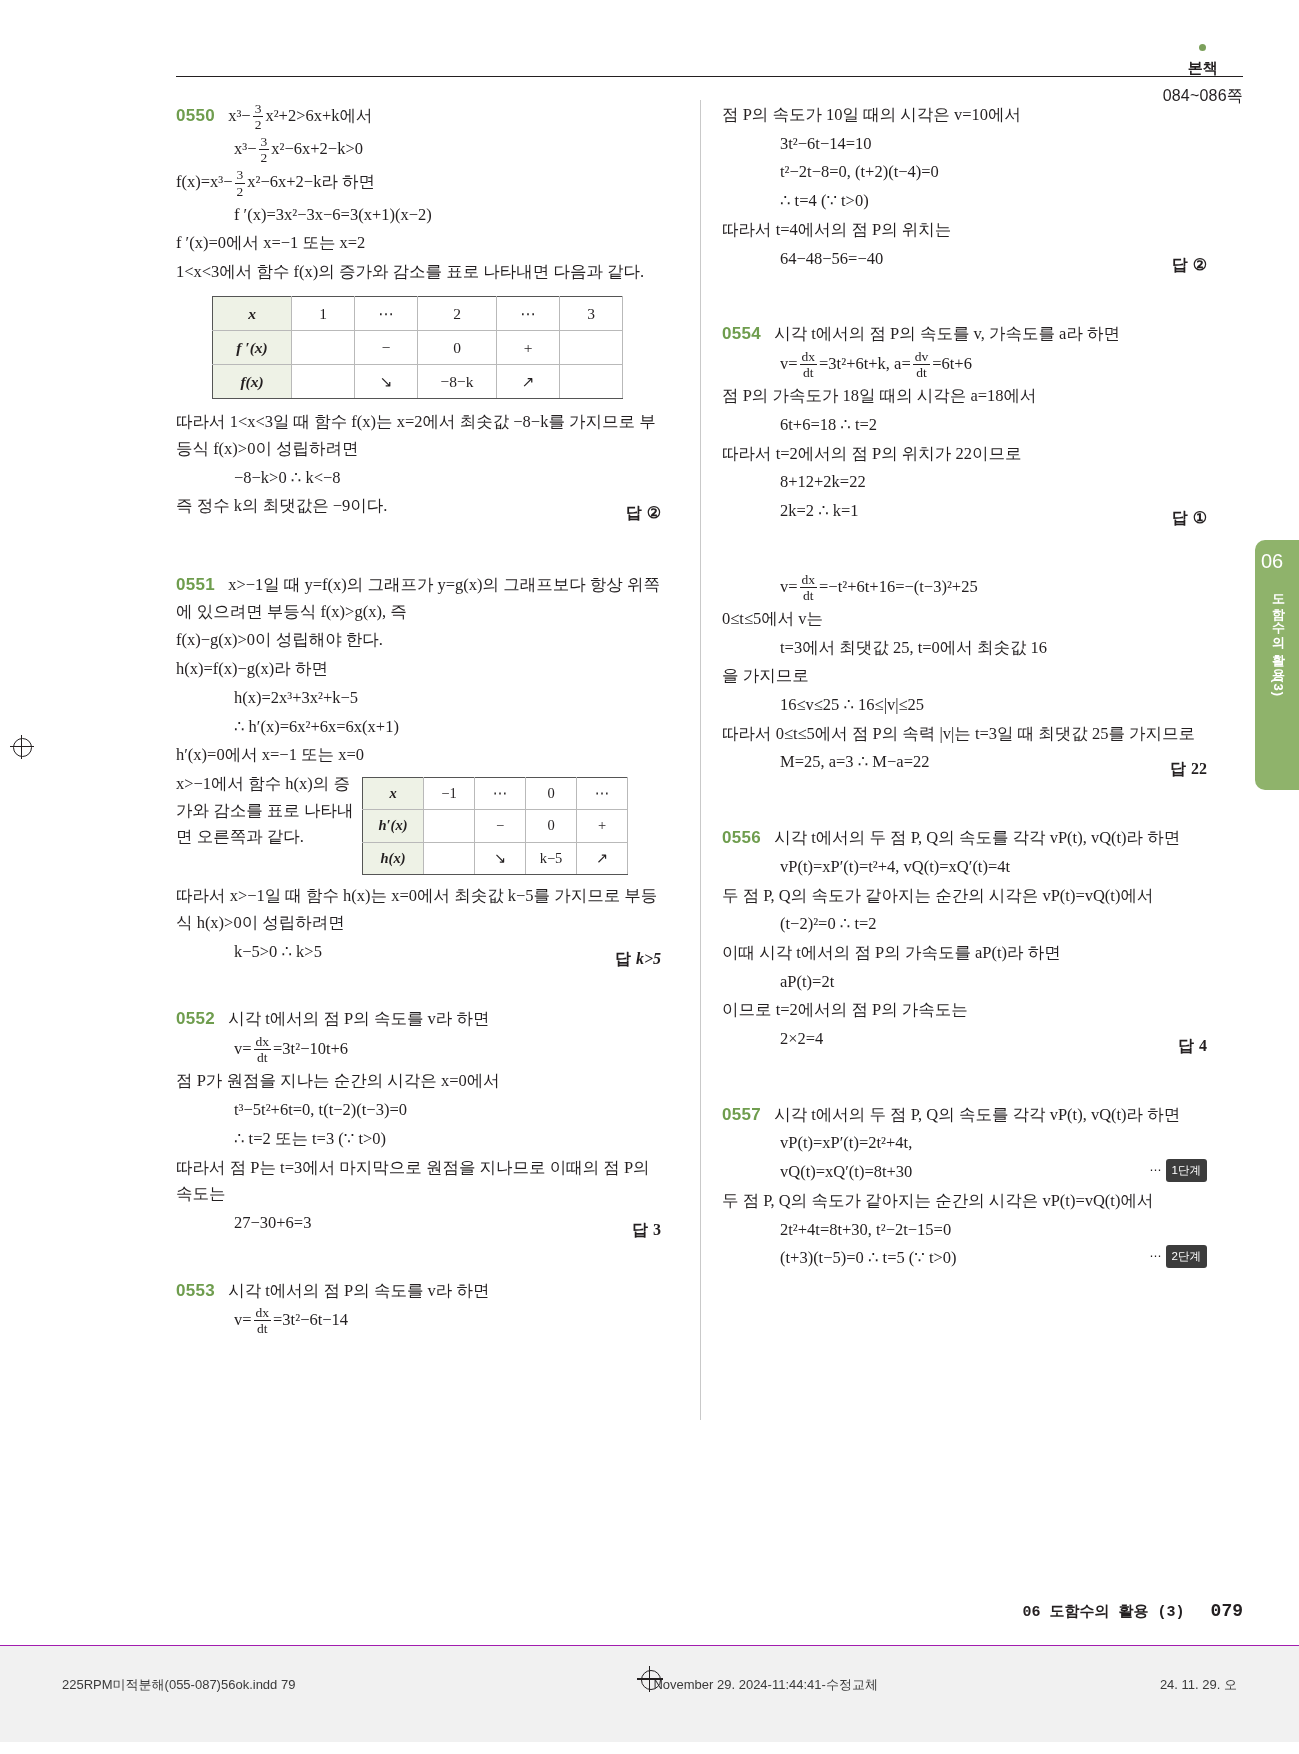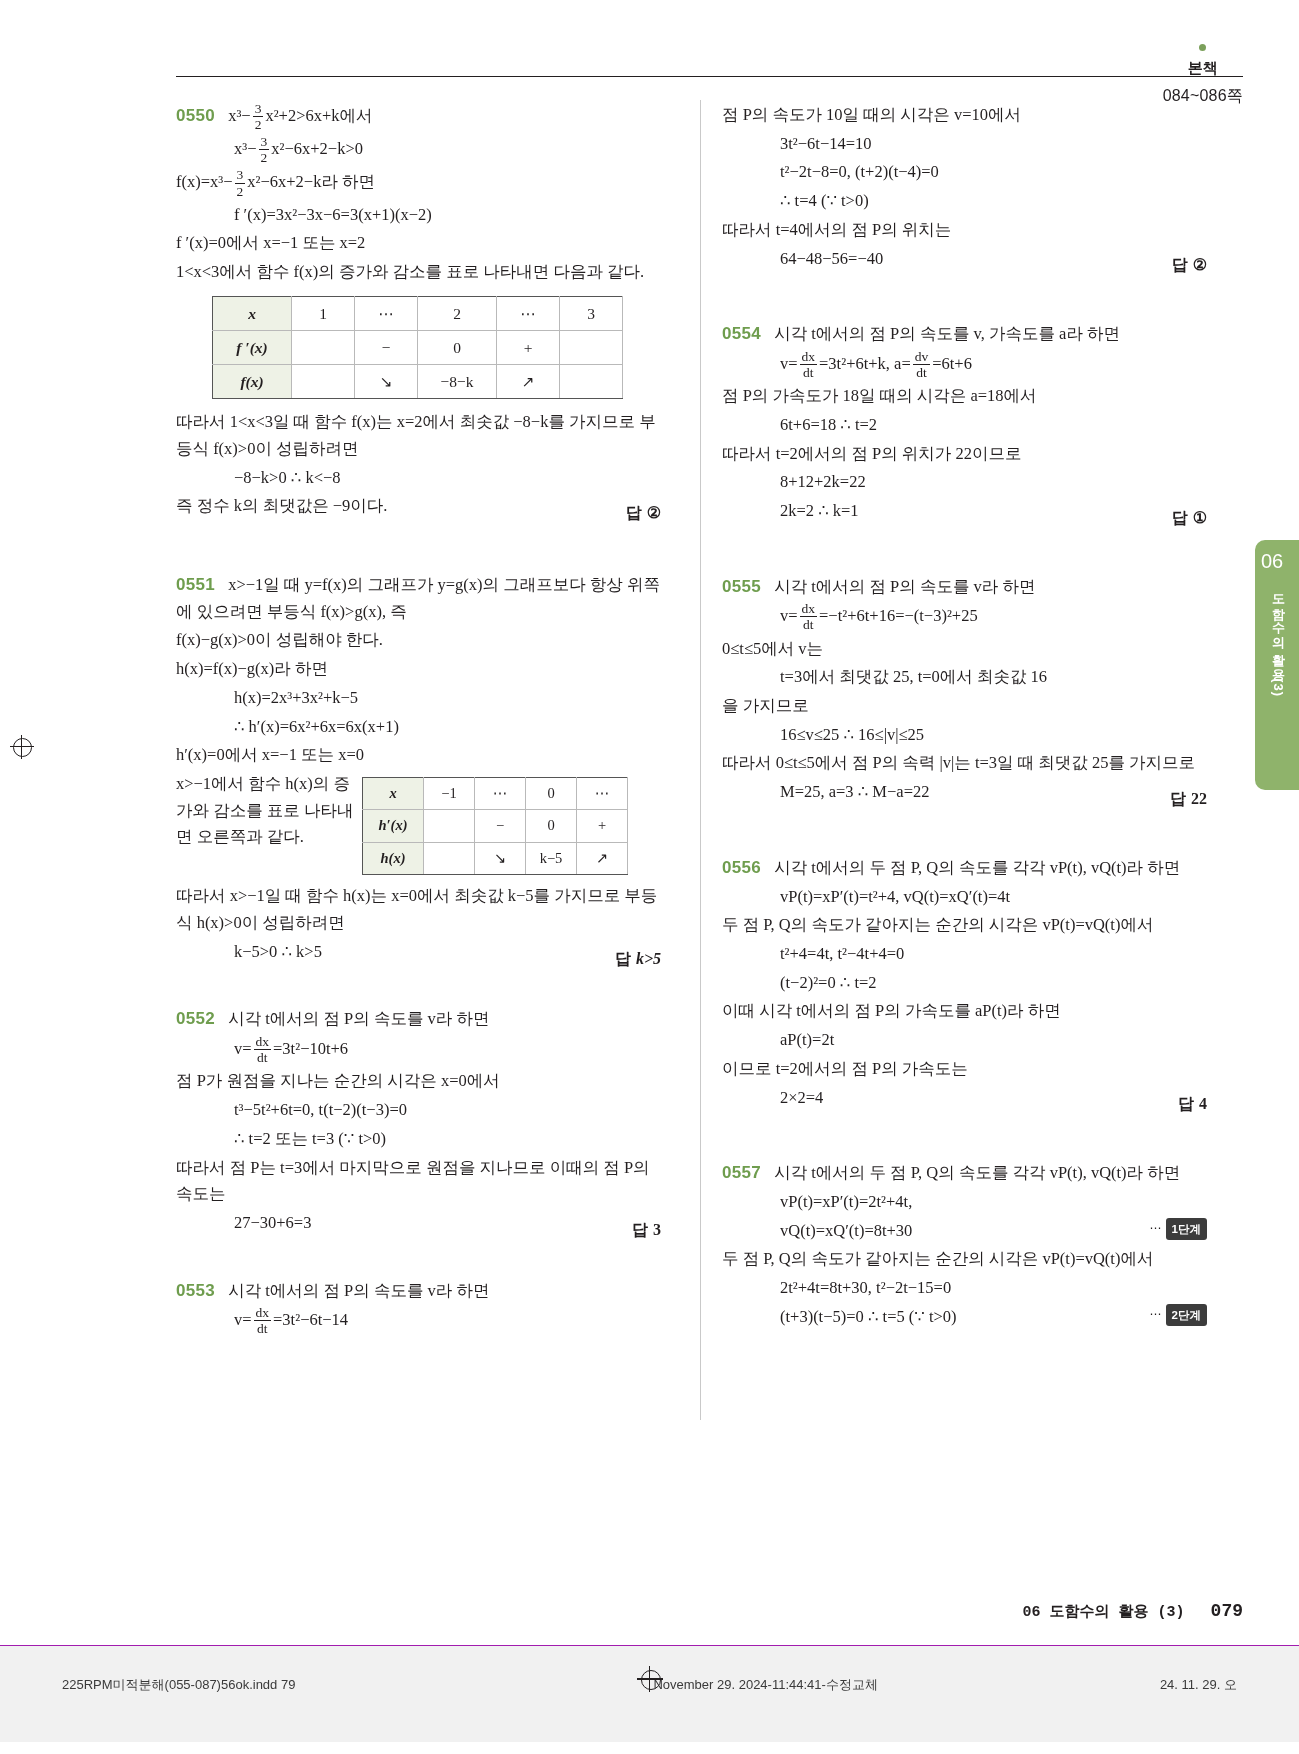--- a/index.html
+++ b/index.html
@@ -83,21 +83,21 @@
   table.vt.small { margin:6px 0 6px 0; font-size:14.5px; }
   table.vt.small td.hdr { width:60px; }
   table.vt.small td.v { width:50px; }
   
   .step {
     display:inline-flex; align-items:center; gap:4px;
     float:right; font-size:12px; font-family:"Liberation Sans", sans-serif;
   }
   .step .sq {
     background:#3c3c3c; color:#fff; border-radius:3px;
-    padding:2px 6px; font-weight:700; font-size:11.5px;
+    padding:2px 6px; font-weight:400; font-size:11.5px;
   }
   
   .sidetab {
     position:absolute; right:0; top:540px;
     width:44px; height:250px;
     background:#8fb36b; border-radius:10px 0 0 10px;
     color:#fff; font-family:"Liberation Sans", sans-serif;
   }
   .sidetab .num {
     font-size:20px; font-weight:400; padding:10px 0 0 6px;
@@ -346,24 +346,20 @@
       <div class="line">따라서 t=2에서의 점 P의 위치가 22이므로</div>
       <div class="line ind2">8+12+2k=22</div>
       <div class="line ind2">2k=2        ∴ k=1</div>
       <div class="ansinline">
         <span class="tag">답</span>
         <span>①</span>
       </div>
     </div>
 
     <div class="prob" style="margin-top:42px;">
-      <div class="line">
-        <span class="pnum">0555</span>
-        <span>시각 t에서의 점 P의 속도를 v라 하면</span>
-      </div>
       <div class="line ind2">
         <span>v=</span><span class="frac">
             <span class="num">dx</span>
             <span class="den">dt</span>
           </span><span>=−t²+6t+16=−(t−3)²+25</span>
       </div>
       <div class="line">0≤t≤5에서 v는</div>
       <div class="line ind2">t=3에서 최댓값 25, t=0에서 최솟값 16</div>
       <div class="line">을 가지므로</div>
       <div class="line ind2">16≤v≤25        ∴ 16≤|v|≤25</div>
@@ -375,21 +371,20 @@
       </div>
     </div>
 
     <div class="prob" style="margin-top:42px;">
       <div class="line">
         <span class="pnum">0556</span>
         <span>시각 t에서의 두 점 P, Q의 속도를 각각 vP(t), vQ(t)라 하면</span>
       </div>
       <div class="line ind2">vP(t)=xP′(t)=t²+4, vQ(t)=xQ′(t)=4t</div>
       <div class="line">두 점 P, Q의 속도가 같아지는 순간의 시각은 vP(t)=vQ(t)에서</div>
-      <div class="line ind2">t²+4=4t,        t²−4t+4=0</div>
       <div class="line ind2">(t−2)²=0        ∴ t=2</div>
       <div class="line">이때 시각 t에서의 점 P의 가속도를 aP(t)라 하면</div>
       <div class="line ind2">aP(t)=2t</div>
       <div class="line">이므로 t=2에서의 점 P의 가속도는</div>
       <div class="line ind2">2×2=4</div>
       <div class="ansinline">
         <span class="tag">답</span>
         <span>4</span>
       </div>
     </div>

